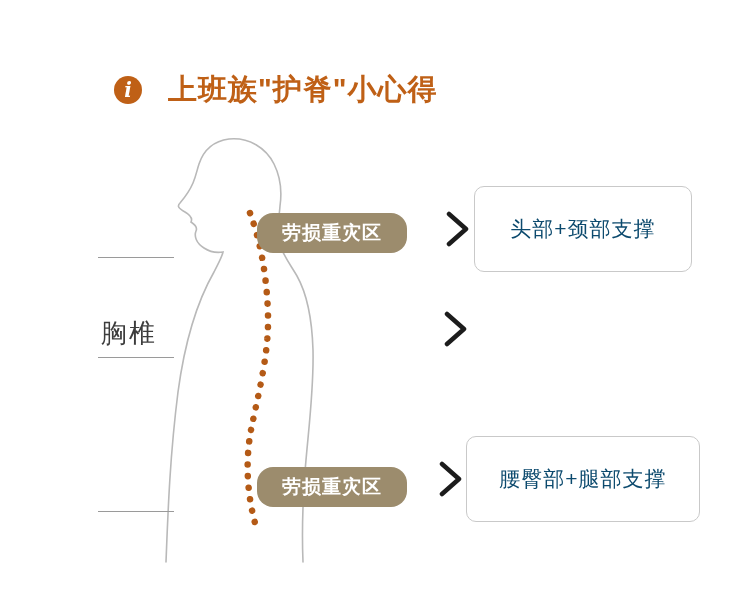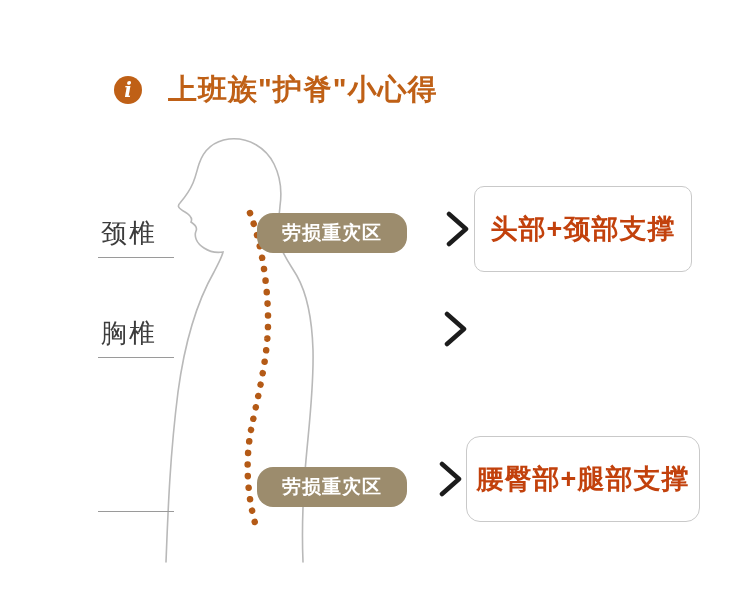--- a/index.html
+++ b/index.html
@@ -70,23 +70,23 @@
   
   .support-box {
     border: 1px solid #c9c9c9;
     border-radius: 10px;
     display: flex;
     align-items: center;
     justify-content: center;
     background: #ffffff;
   }
   .support-text {
-    font-size: 27px;
-    font-weight: bold;
-    color: #c2410c;
+    font-size: 21px;
+    font-weight: normal;
+    color: #0c4a6e;
     letter-spacing: 1px;
     white-space: nowrap;
   }
 
   svg { display: block; }
 </style>
 </head>
 <body>
 
 <div class="stage">
@@ -115,38 +115,37 @@
              C 260 240, 267 275, 268 315
              C 269 355, 258 395, 251 430
              C 245 462, 247 497, 257 530" fill="none" stroke="#b45a16" stroke-width="6.5" stroke-linecap="round" stroke-dasharray="0.1 11.5" style="stroke: rgb(180, 90, 22);"></path>
   </svg>
 
   <div class="header">
     <div class="info-dot" style="background-color: rgb(191, 96, 22);">i</div>
     <div class="page-title" style="color: rgb(191, 96, 22);">上班族"护脊"小心得</div>
   </div>
 
-  <div class="abs spine-label" style="left:101px; top:216px;">颈椎</div>
   <div class="abs spine-underline" style="left:98px; top:257px; width:76px;"></div>
   <div class="abs zone-pill" style="left: 257px; top: 213px; width: 150px; background-color: rgb(156, 140, 109);">劳损重灾区</div>
   <svg class="abs" style="left:445px; top:211px;" width="26" height="36" viewBox="0 0 26 36">
     <polyline points="4,3 21,18 4,33" fill="none" stroke="#1c1c1c" stroke-width="4.5" stroke-linecap="round" stroke-linejoin="round"></polyline>
   </svg>
   <div class="abs support-box" style="left:474px; top:186px; width:216px; height:84px;">
     <div class="support-text">头部+颈部支撑</div>
   </div>
 
   <div class="abs spine-label" style="left:101px; top:316px;">胸椎</div>
   <div class="abs spine-underline" style="left:98px; top:357px; width:76px;"></div>
   <svg class="abs" style="left:443px; top:311px;" width="26" height="36" viewBox="0 0 26 36">
     <polyline points="4,3 21,18 4,33" fill="none" stroke="#1c1c1c" stroke-width="4.5" stroke-linecap="round" stroke-linejoin="round"></polyline>
   </svg>
 
   <div class="abs spine-underline" style="left:98px; top:511px; width:76px;"></div>
   <div class="abs zone-pill" style="left: 257px; top: 467px; width: 150px; background-color: rgb(156, 140, 109);">劳损重灾区</div>
   <svg class="abs" style="left:438px; top:461px;" width="26" height="36" viewBox="0 0 26 36">
     <polyline points="4,3 21,18 4,33" fill="none" stroke="#1c1c1c" stroke-width="4.5" stroke-linecap="round" stroke-linejoin="round"></polyline>
   </svg>
-  <div class="abs support-box" style="left:466px; top:436px; width:232px; height:84px;border-radius:14px;">
+  <div class="abs support-box" style="left:466px; top:436px; width:232px; height:84px;">
     <div class="support-text">腰臀部+腿部支撑</div>
   </div>
 
 </div>
 
 </body></html>

